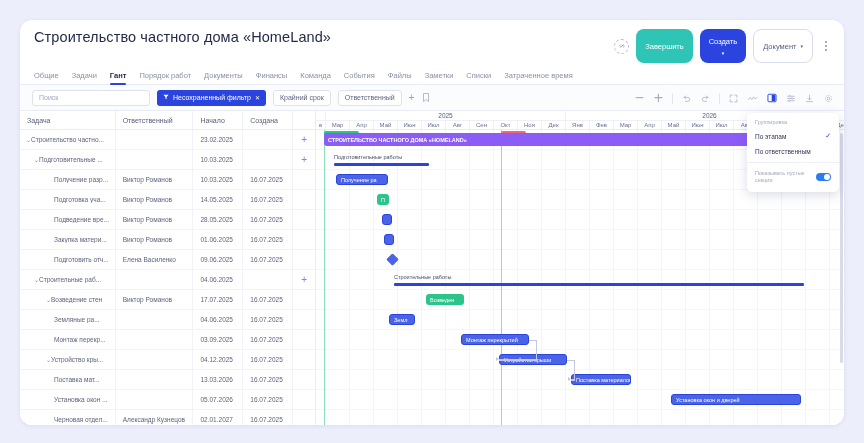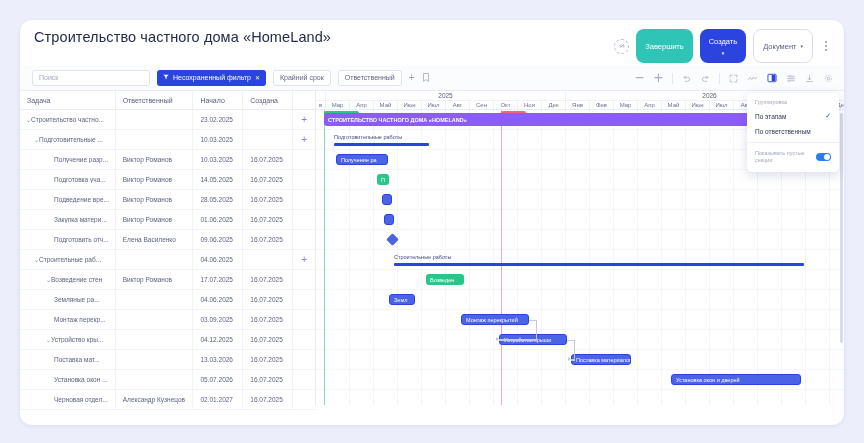--- a/index.html
+++ b/index.html
@@ -260,20 +260,34 @@
         <span style="font-size:5px">▾</span>
       </div>
       <div class="kebab">
           <i></i>
           <i></i>
           <i></i>
         </div>
     </div>
   </div>
 
+  <div class="tabs" id="tabbar">
+      <div class="tab">Общие</div>
+      <div class="tab">Задачи</div>
+      <div class="tab active">Гант</div>
+      <div class="tab">Порядок работ</div>
+      <div class="tab">Документы</div>
+      <div class="tab">Финансы</div>
+      <div class="tab">Команда</div>
+      <div class="tab">События</div>
+      <div class="tab">Файлы</div>
+      <div class="tab">Заметки</div>
+      <div class="tab">Списки</div>
+      <div class="tab">Затраченное время</div>
+    </div>
 
   <div class="toolbar">
     <div class="search-box">Поиск</div>
     <div class="chip chip-blue">
       <span>
         <svg width="6" height="6" viewBox="0 0 16 16">
             <path d="M1 2h14l-5.5 6v6l-3-2V8z" fill="#fff"></path>
           </svg>
       </span>
       <span>Несохраненный фильтр</span>

